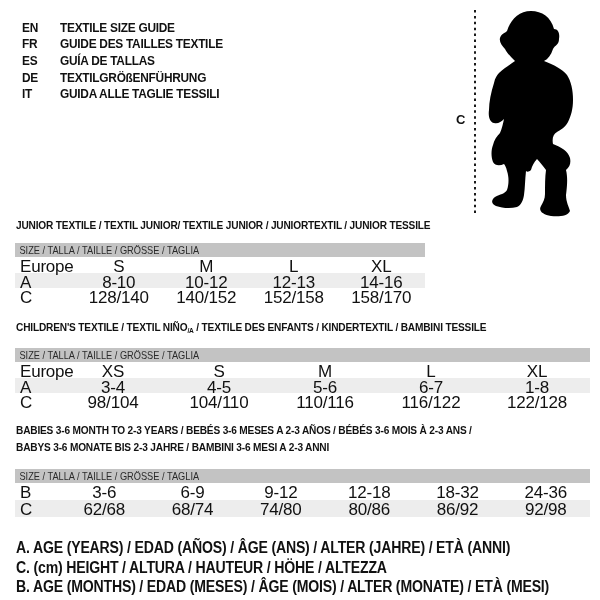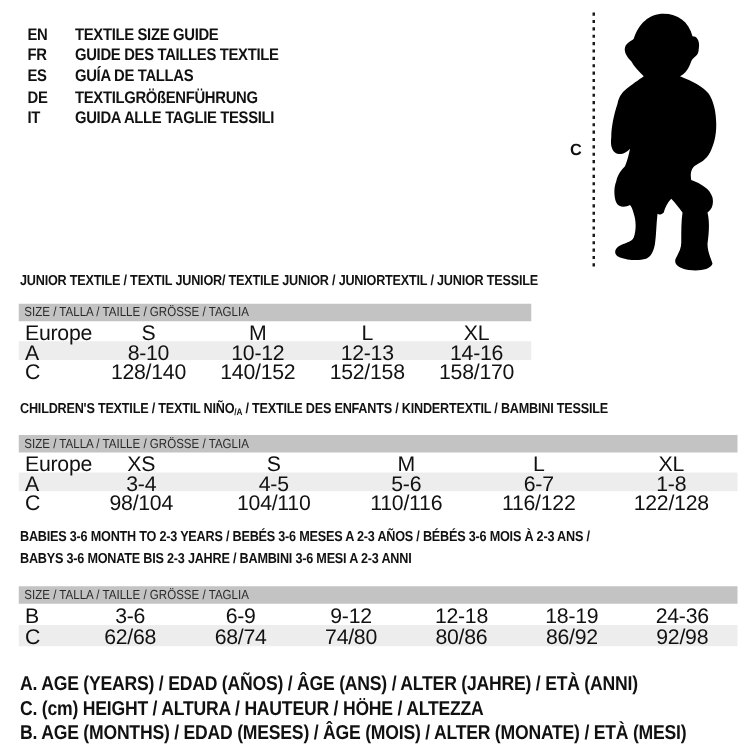--- a/index.html
+++ b/index.html
@@ -188,21 +188,21 @@
   <div class="table" style="top:469px;width:575px;">
     <div class="size-bar">
       <span class="cond">SIZE / TALLA / TAILLE / GRÖSSE / TAGLIA</span>
     </div>
     <div class="trow h17">
       <span class="tlabel w40">B</span>
       <span class="tcell">3-6</span>
       <span class="tcell">6-9</span>
       <span class="tcell">9-12</span>
       <span class="tcell">12-18</span>
-      <span class="tcell">18-19</span>
+      <span class="tcell">18-32</span>
       <span class="tcell">24-36</span>
     </div>
     <div class="trow h17 alt">
       <span class="tlabel w40">C</span>
       <span class="tcell">62/68</span>
       <span class="tcell">68/74</span>
       <span class="tcell">74/80</span>
       <span class="tcell">80/86</span>
       <span class="tcell">86/92</span>
       <span class="tcell">92/98</span>

